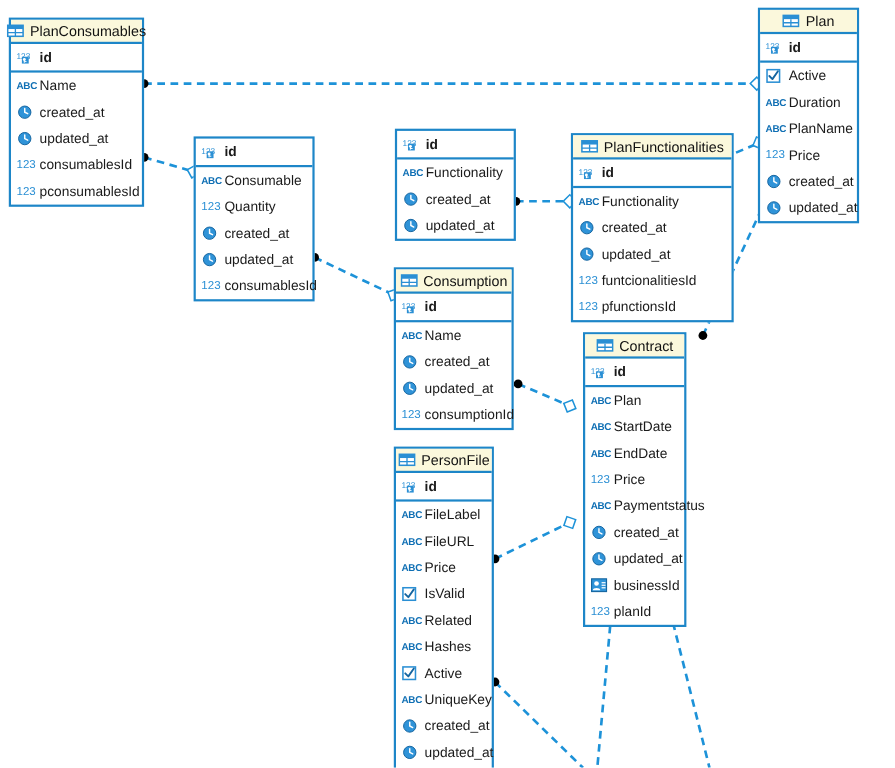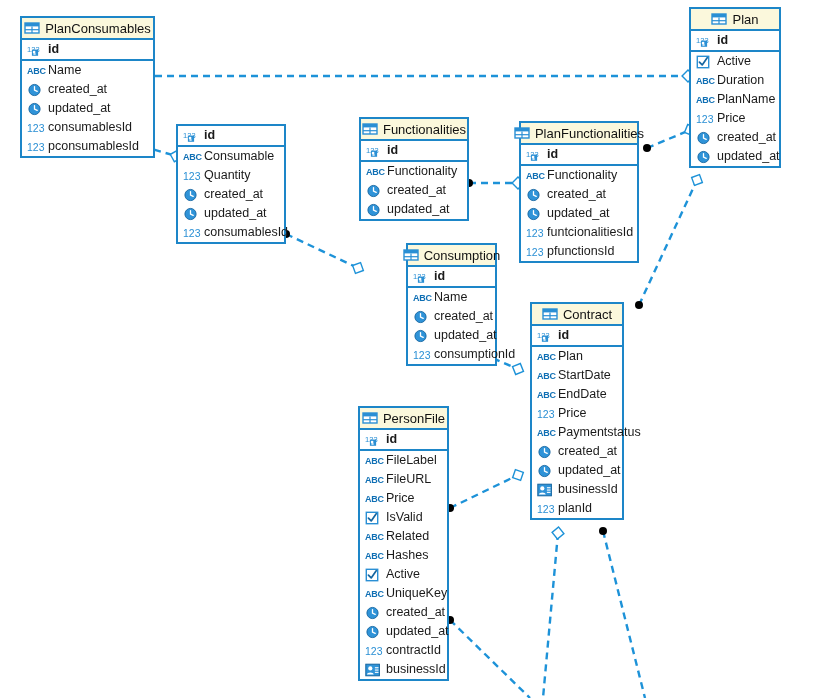--- a/index.html
+++ b/index.html
@@ -51,21 +51,21 @@
     line-height: 1;
   }
   .pk-section {
     border-bottom: 2px solid #1d86c8;
   }
   .attr-row {
     display: flex;
     align-items: center;
     gap: 5px;
     height: 19px;
-    padding: 0 5px;
+    padding: 12px 5px;
     box-sizing: border-box;
     white-space: nowrap;
   }
   .attr-label {
     font-size: 12.5px;
     color: #1a1a1a;
     line-height: 1;
   }
   .attr-label.pk {
     font-weight: bold;
@@ -184,21 +184,21 @@
           <rect x="553.8" y="528.8" width="8.4" height="8.4" fill="#ffffff" stroke="#1d92d8" stroke-width="1.4" transform="rotate(140.19442890773485 558 533)"></rect>
         </g>
       </g>
       <g>
         <polyline points="603,531 645,698" fill="none" stroke="#1d92d8" stroke-width="2.4" stroke-dasharray="7,5"></polyline>
         <g>
           <circle cx="603" cy="531" r="4" fill="#000000"></circle>
         </g>
       </g>
     </svg>
-<div class="entity" style="left: 8px; top: 16px; width: 135px; margin-left: 12px;">
+<div class="entity" style="left: 8px; top: 16px; width: 123px;">
       <div class="entity-header">
         <svg viewBox="0 0 16 14" class="ico">
           <rect x="1" y="2" width="14" height="10" fill="#ffffff" stroke="#2a8fd4" stroke-width="1.4"></rect>
           <rect x="1" y="2" width="14" height="3.4" fill="#2a8fd4"></rect>
           <line x1="8" y1="5.4" x2="8" y2="12" stroke="#2a8fd4" stroke-width="1.2"></line>
           <line x1="1" y1="8.7" x2="15" y2="8.7" stroke="#2a8fd4" stroke-width="1.2"></line>
         </svg>
         <span class="entity-title">PlanConsumables</span>
       </div>
       <div class="pk-section">
@@ -278,29 +278,20 @@
           </svg>
           <span class="attr-label">updated_at</span>
         </div>
         <div class="attr-row">
           <span class="num-ico">123</span>
           <span class="attr-label">consumablesId</span>
         </div>
       </div>
     </div>
     <div class="entity" style="left: 359px; top: 117px; width: 110px;">
-      <div class="entity-header">
-        <svg viewBox="0 0 16 14" class="ico">
-          <rect x="1" y="2" width="14" height="10" fill="#ffffff" stroke="#2a8fd4" stroke-width="1.4"></rect>
-          <rect x="1" y="2" width="14" height="3.4" fill="#2a8fd4"></rect>
-          <line x1="8" y1="5.4" x2="8" y2="12" stroke="#2a8fd4" stroke-width="1.2"></line>
-          <line x1="1" y1="8.7" x2="15" y2="8.7" stroke="#2a8fd4" stroke-width="1.2"></line>
-        </svg>
-        <span class="entity-title">Functionalities</span>
-      </div>
       <div class="pk-section">
         <div class="attr-row">
           <span class="ico" style="position: relative;"><svg viewBox="0 0 18 14" width="16" height="14">
               <text x="0" y="9" font-family="Liberation Sans, sans-serif" font-size="8.5" fill="#2a8fd4">123</text>
               <rect x="5.5" y="6.5" width="7" height="7" fill="#2a8fd4"></rect>
               <circle cx="8" cy="9.3" r="1.5" fill="#ffffff"></circle>
               <rect x="7.4" y="9.6" width="1.2" height="3" fill="#ffffff"></rect>
               <rect x="8.6" y="11" width="1.6" height="1" fill="#ffffff"></rect>
             </svg></span>
           <span class="attr-label pk">id</span>
@@ -320,21 +311,21 @@
         </div>
         <div class="attr-row">
           <svg viewBox="0 0 16 14" class="ico">
             <circle cx="7.5" cy="7" r="5.6" fill="#2f93d8" stroke="#1565a0" stroke-width="0.9"></circle>
             <path d="M7.5 3.6 L7.5 7 L10.2 8.4" stroke="#ffffff" stroke-width="1.3" fill="none" stroke-linecap="round"></path>
           </svg>
           <span class="attr-label">updated_at</span>
         </div>
       </div>
     </div>
-    <div class="entity" style="left: 519px; top: 121px; width: 120px;">
+    <div class="entity" style="left: 519px; top: 121px; width: 148px;">
       <div class="entity-header">
         <svg viewBox="0 0 16 14" class="ico">
           <rect x="1" y="2" width="14" height="10" fill="#ffffff" stroke="#2a8fd4" stroke-width="1.4"></rect>
           <rect x="1" y="2" width="14" height="3.4" fill="#2a8fd4"></rect>
           <line x1="8" y1="5.4" x2="8" y2="12" stroke="#2a8fd4" stroke-width="1.2"></line>
           <line x1="1" y1="8.7" x2="15" y2="8.7" stroke="#2a8fd4" stroke-width="1.2"></line>
         </svg>
         <span class="entity-title">PlanFunctionalities</span>
       </div>
       <div class="pk-section">
@@ -429,21 +420,21 @@
         </div>
         <div class="attr-row">
           <svg viewBox="0 0 16 14" class="ico">
             <circle cx="7.5" cy="7" r="5.6" fill="#2f93d8" stroke="#1565a0" stroke-width="0.9"></circle>
             <path d="M7.5 3.6 L7.5 7 L10.2 8.4" stroke="#ffffff" stroke-width="1.3" fill="none" stroke-linecap="round"></path>
           </svg>
           <span class="attr-label">updated_at</span>
         </div>
       </div>
     </div>
-    <div class="entity" style="left: 358px; top: 243px; width: 91px; margin-left: 48px;">
+    <div class="entity" style="left: 358px; top: 243px; width: 109px;">
       <div class="entity-header">
         <svg viewBox="0 0 16 14" class="ico">
           <rect x="1" y="2" width="14" height="10" fill="#ffffff" stroke="#2a8fd4" stroke-width="1.4"></rect>
           <rect x="1" y="2" width="14" height="3.4" fill="#2a8fd4"></rect>
           <line x1="8" y1="5.4" x2="8" y2="12" stroke="#2a8fd4" stroke-width="1.2"></line>
           <line x1="1" y1="8.7" x2="15" y2="8.7" stroke="#2a8fd4" stroke-width="1.2"></line>
         </svg>
         <span class="entity-title">Consumption</span>
       </div>
       <div class="pk-section">

